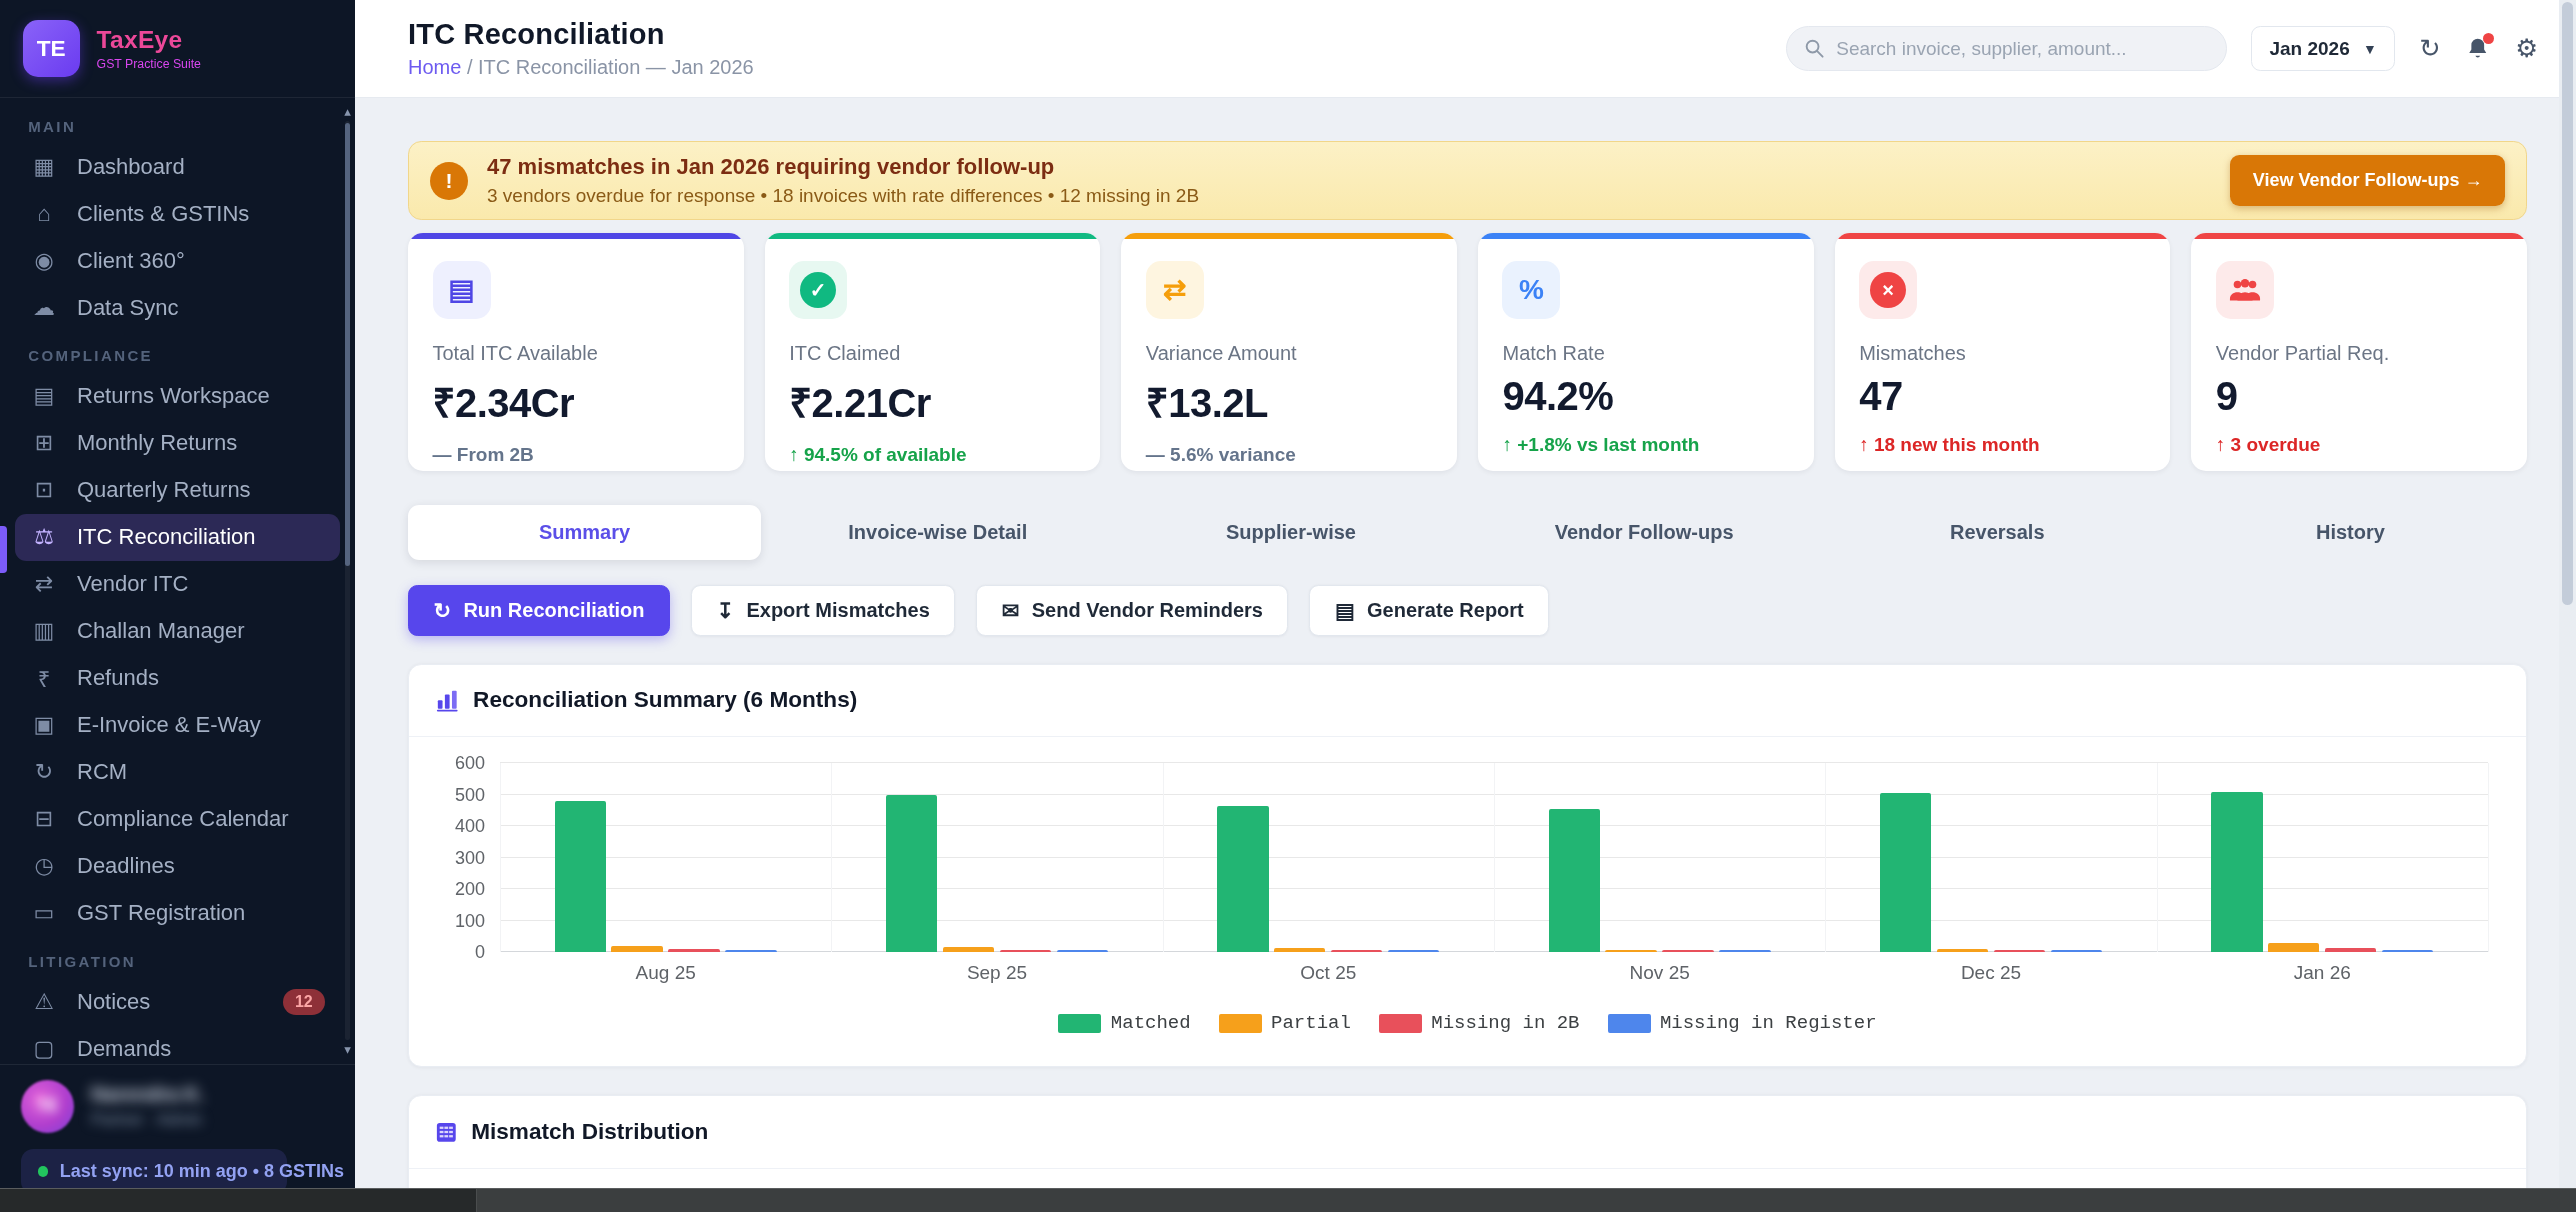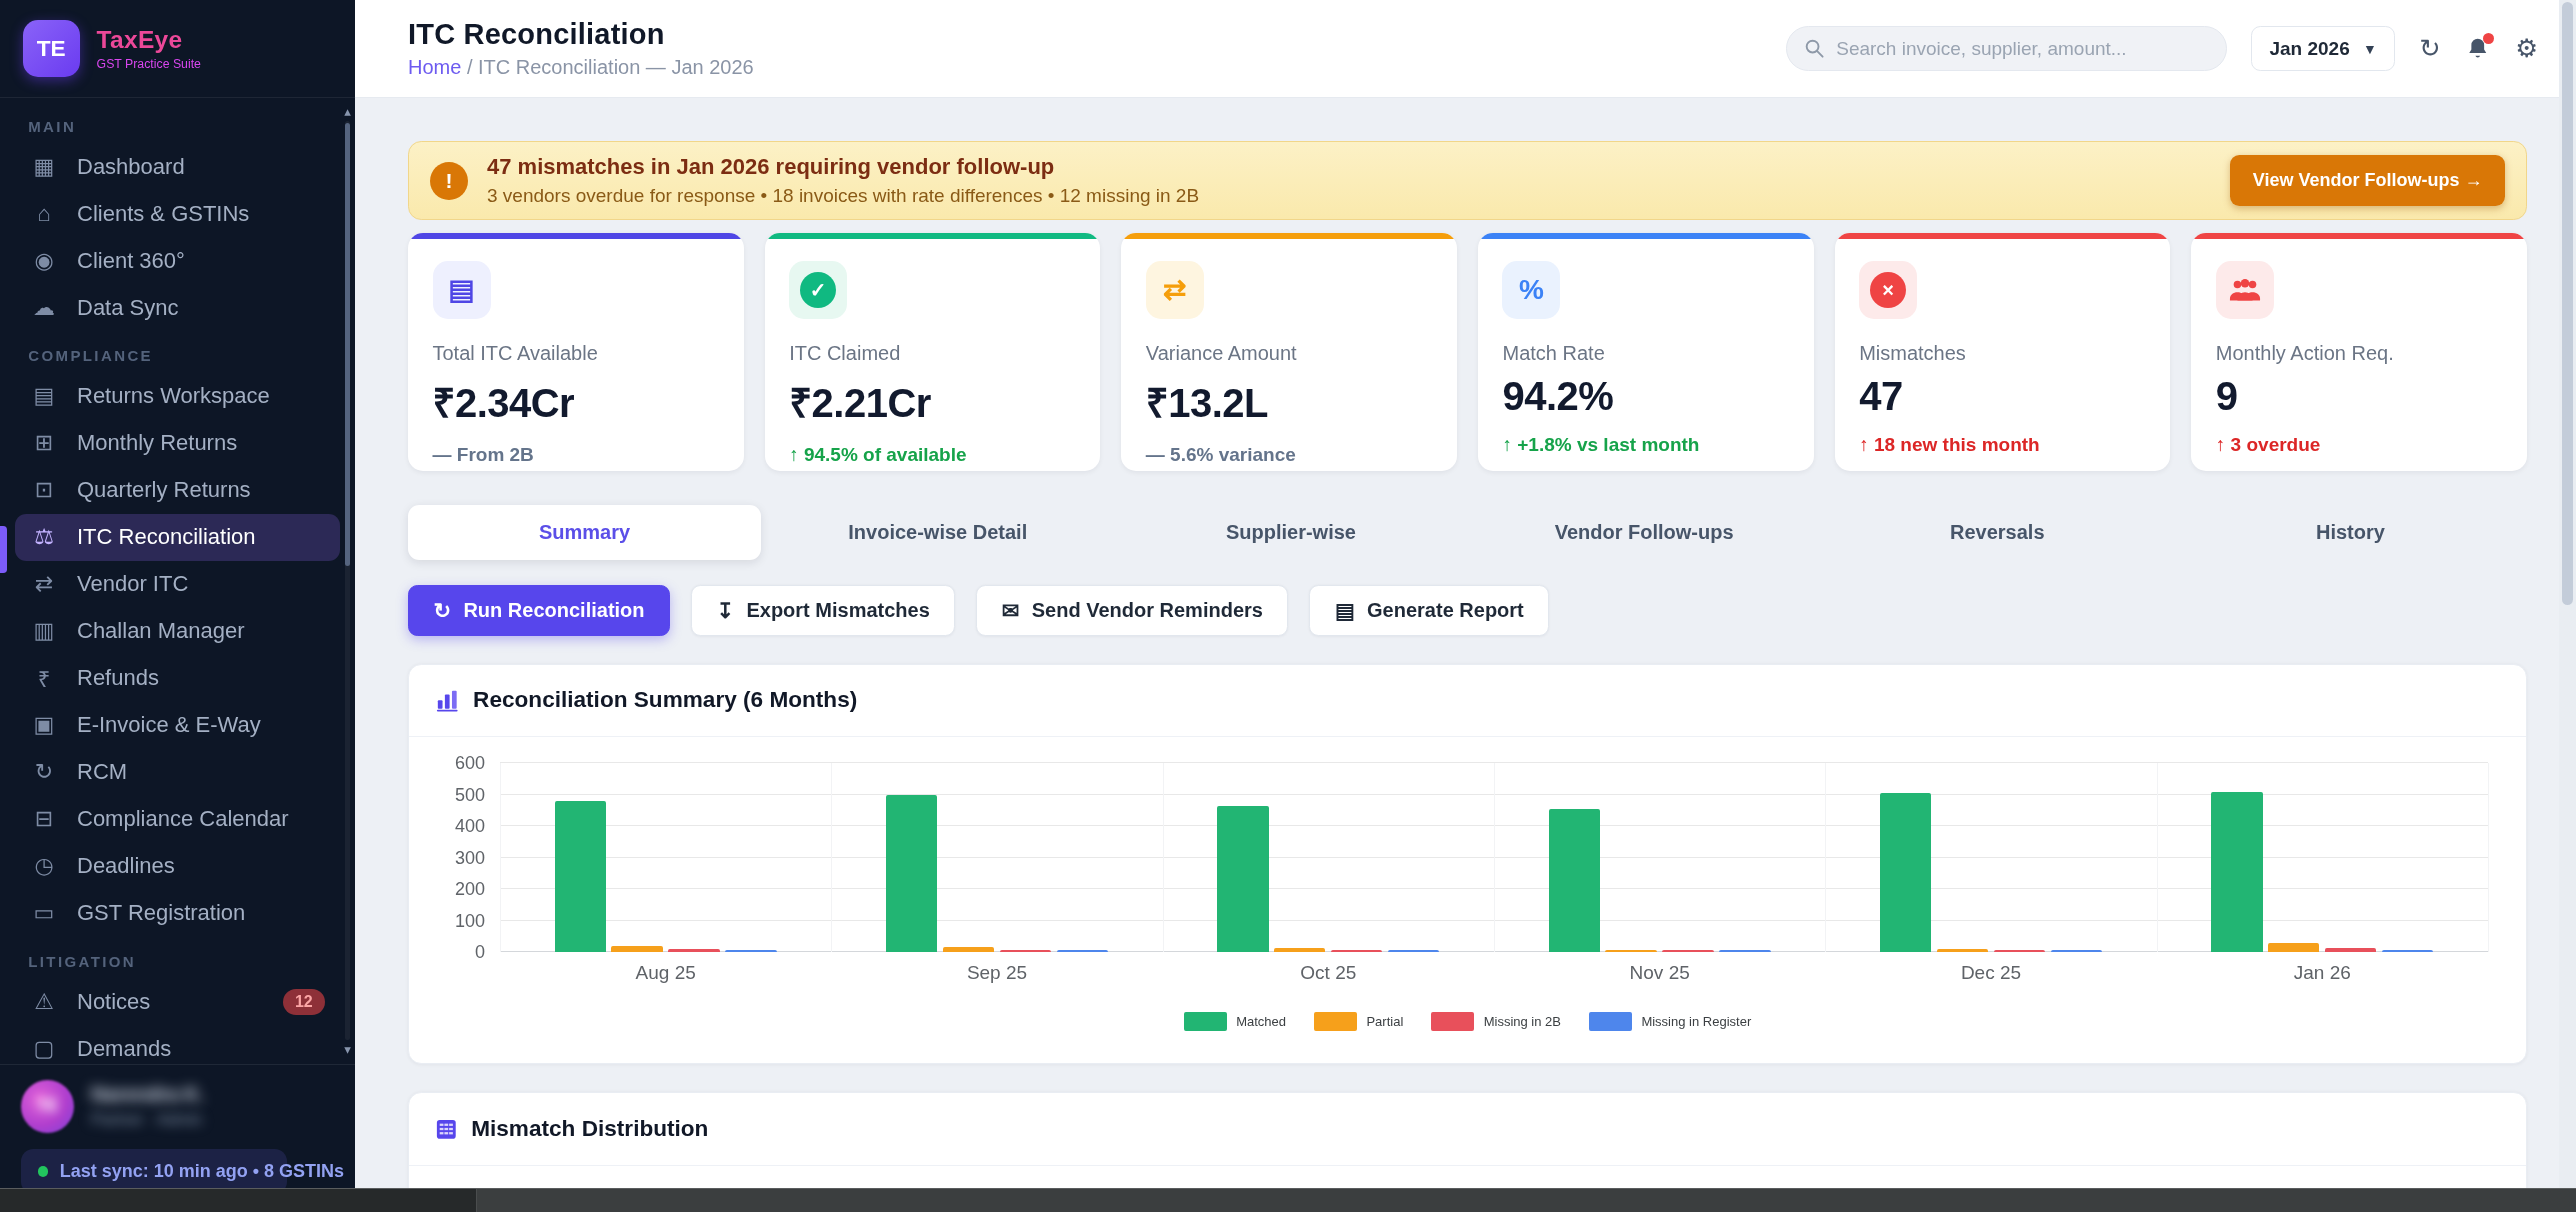--- a/index.html
+++ b/index.html
@@ -99,21 +99,21 @@
   .gridline.zero { background:#D4D7DB; }
   .vsep { position:absolute; top:0; bottom:0; width:0.9px; background:#F2F3F5; }
   .ylab { position:absolute; left:-72px; width:57px; text-align:right; font-size:18px; color:#5F6368; transform:translateY(-50%); }
   .bar-group { position:absolute; bottom:0; height:100%; }
   .bar { position:absolute; bottom:0; border-radius:1.9px 1.9px 0 0; }
   .xrow { position:relative; margin:9.4px 38px 0 91px; height:28px; }
   .xlab { position:absolute; text-align:center; font-size:19px; color:#5F6368; }
   .legend { display:flex; justify-content:center; gap:28px; margin:22.6px 0 26.4px 0; }
   .leg-item { display:flex; align-items:center; gap:9.4px; }
   .leg-swatch { width:43px; height:19px; border-radius:1.9px; }
-  .leg-lbl { font-size:13px; color:#3C4043; }
+  .leg-lbl { font-size:19px; color:#3C4043;font-family:Liberation Mono, monospace; }
 
   .mismatch-body { height:38px; }
 
   
   .page-sb { position:fixed; right:0; top:0; width:17px; height:1188px; background:#E9EDF2; z-index:40; }
   .page-sb .thumb { position:absolute; top:1.9px; left:2.8px; width:11.3px; height:603px; border-radius:5.7px; background:#C3CCD9; }
   .bottom-bar { position:fixed; left:0; right:0; bottom:0; height:24.5px; background:#3B3E3F; border-top:0.9px solid #5A5D5E; z-index:50; }
   .bottom-bar .seg { position:absolute; left:0; top:0; bottom:0; width:477px; background:#26292A; border-right:0.9px solid #4A4D4E; }
 
   svg { display:block; }
@@ -325,21 +325,21 @@
               <g fill="#EF4444">
                 <circle cx="9" cy="7" r="4"></circle>
                 <circle cx="25" cy="7" r="4"></circle>
                 <circle cx="17" cy="5.6" r="4.6"></circle>
                 <path d="M1 22c0-4.4 3.6-7 8-7s8 2.6 8 7v2H1z"></path>
                 <path d="M17 22c0-4.4 3.6-7 8-7s8 2.6 8 7v2H17z"></path>
                 <path d="M9 23c0-5 3.8-8 8-8s8 3 8 8v1H9z"></path>
               </g>
             </svg>
           </div>
-          <div class="kpi-label">Monthly Action Req.</div>
+          <div class="kpi-label">Vendor Partial Req.</div>
           <div class="kpi-value">9</div>
           <div class="kpi-delta negative">↑ 3 overdue</div>
         </div>
       </div>
 
     <div class="tabs">
         <div class="tab active">Summary</div>
         <div class="tab">Invoice-wise Detail</div>
         <div class="tab">Supplier-wise</div>
         <div class="tab">Vendor Follow-ups</div>

